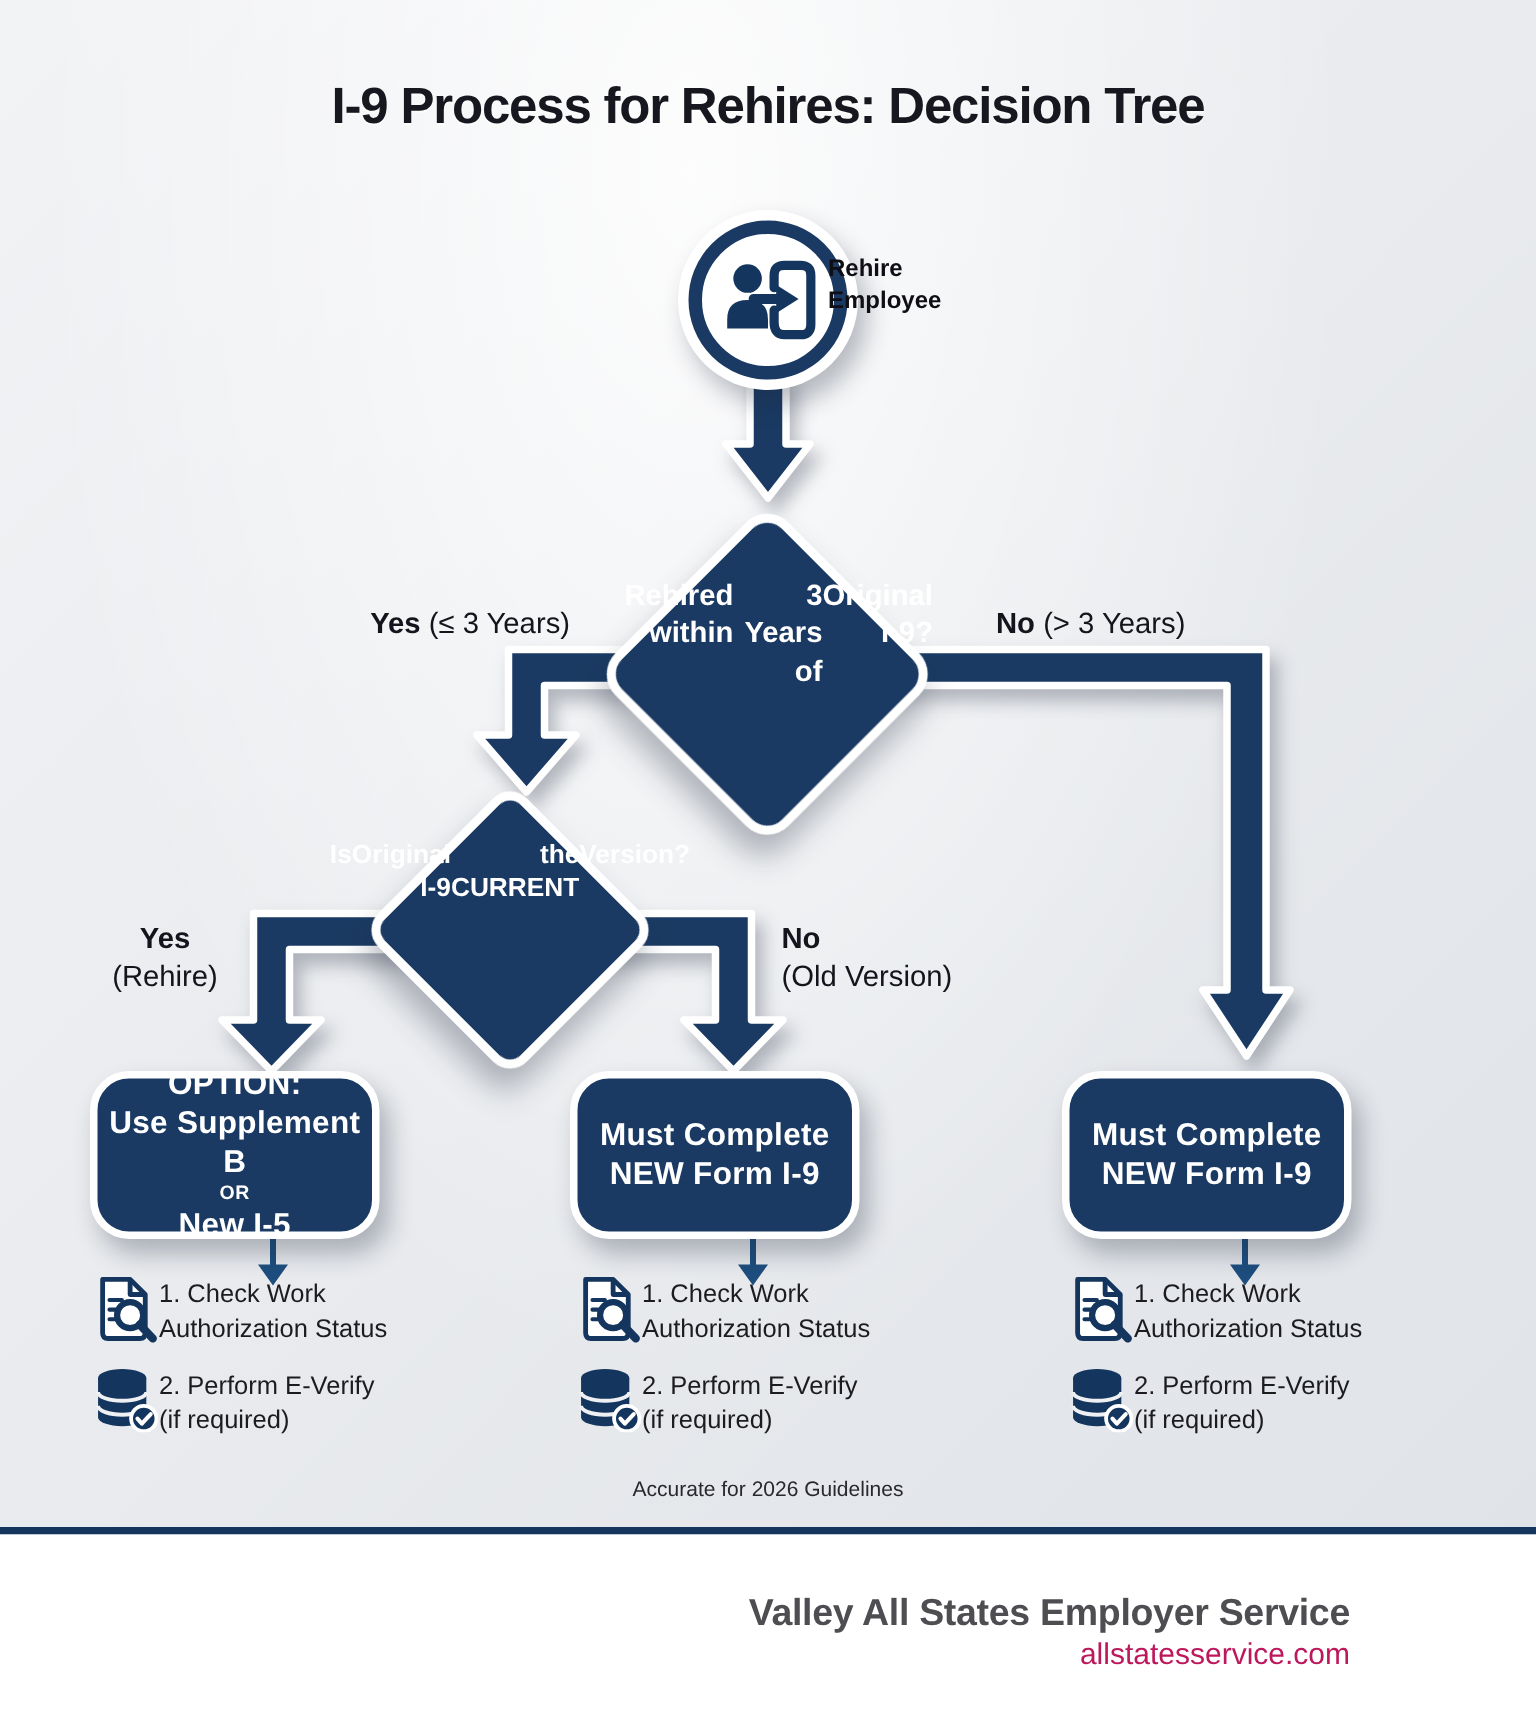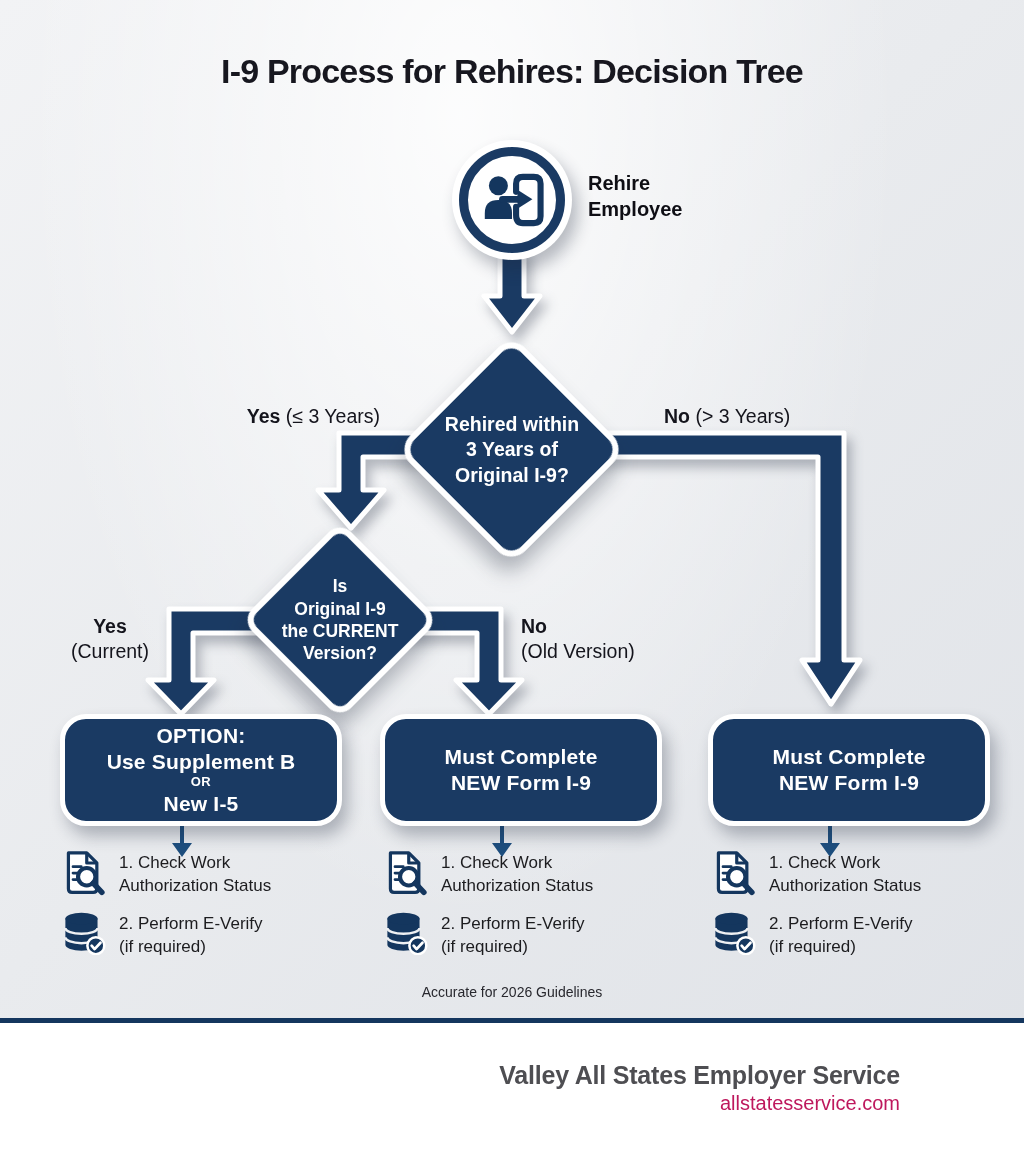--- a/index.html
+++ b/index.html
@@ -26,61 +26,61 @@
     position:absolute; left:452px; top:140px; width:120px; height:120px;
     background:#ffffff; border-radius:50%;
     box-shadow:6px 10px 16px rgba(30,40,60,0.30);
   }
   .start-circle .ring {
     position:absolute; inset:7px; border-radius:50%;
     border:9px solid #1a3a63; background:#ffffff;
     display:flex; align-items:center; justify-content:center;
   }
   .start-label {
-    position:absolute; left:588px; top:170px;
-    font-size:20px; font-weight:700; line-height:1.3; color:#0e0e14;
+    position:absolute; left:552px; top:170px;
+    font-size:16px; font-weight:700; line-height:1.3; color:#0e0e14;
   }
   
   .diamond {
     position:absolute; background:#1a3a63; border:6px solid #ffffff;
     border-radius:20px; transform:rotate(45deg);
     filter:drop-shadow(8px 12px 10px rgba(30,40,60,0.32));
   }
   #diamond1 { left:430px; top:368px; width:163px; height:163px; }
   #diamond2 { left:270px; top:550px; width:140px; height:140px; border-radius:16px; }
   .diamond-text {
-    position:absolute; color:#ffffff; font-weight:700; text-align:center;
-    display:flex; flex-direction:column; justify-content:center;
+    position:absolute; color:#ffffff; font-weight:700; text-align:right;
+    display:flex; flex-direction:row; justify-content:center;
   }
   #diamond1-text { left:402px; top:385px; width:220px; height:130px; font-size:19.5px; line-height:1.3; }
   #diamond2-text { left:250px; top:558px; width:180px; height:124px; font-size:17.5px; line-height:1.28; }
   
   .branch-label { position:absolute; font-size:19.5px; color:#14141c; line-height:1.3; }
   .branch-label b { font-weight:700; }
   #d1-yes-label { left:150px; top:404px; width:230px; text-align:right; }
   #d1-no-label  { left:664px; top:404px; width:240px; text-align:left; }
   #d2-yes-label { left:44px;  top:614px; width:132px; text-align:center; }
   #d2-no-label  { left:521px; top:614px; width:160px; text-align:left; }
   
   .obox {
-    position:absolute; width:282px; height:112px;
+    position:absolute; width:193px; height:112px;
     background:#1a3a63; border:5px solid #ffffff; border-radius:26px;
     color:#ffffff; text-align:center;
     display:flex; flex-direction:column; justify-content:center; align-items:center;
     box-shadow:6px 10px 16px rgba(30,40,60,0.30);
   }
   #obox1 { left:60px;  top:714px; }
   #obox2 { left:380px; top:714px; }
   #obox3 { left:708px; top:714px; }
   .obox .l-main { font-size:21px; font-weight:700; line-height:1.22; letter-spacing:0.2px; }
   .obox .l-small { font-size:13px; font-weight:700; line-height:1.3; letter-spacing:0.5px; }
   
   .steps-col { position:absolute; top:850px; width:250px; }
   #steps1 { left:62px; } #steps2 { left:384px; } #steps3 { left:712px; }
-  .step { display:flex; gap:13px; align-items:flex-start; margin-bottom:13px; }
+  .step { display:flex; align-items:flex-start; margin-bottom:13px; }
   .step .ico { flex:0 0 auto; }
   .step .txt { font-size:17px; color:#1c1c1f; line-height:1.35; padding-top:2px; }
   
   .footnote { position:absolute; left:0; right:0; top:984px; text-align:center;
               font-size:14px; color:#28282e; }
   .divider { position:absolute; left:0; right:0; top:1018px; height:5px; background:#14365e; }
   .footer { position:absolute; left:0; right:0; top:1023px; bottom:0; background:#ffffff; }
   .footer-inner { position:absolute; right:124px; top:38px; text-align:right; }
   .company { font-size:25px; font-weight:700; color:#4e4e52; letter-spacing:-0.2px;text-align:center; }
   .website { font-size:20px; color:#be185d; margin-top:2px; }
@@ -151,21 +151,21 @@
 
   <div class="diamond" id="diamond2"></div>
   <div class="diamond-text" id="diamond2-text">
     <div>Is</div>
     <div>Original I-9</div>
     <div>the CURRENT</div>
     <div>Version?</div>
   </div>
   <div class="branch-label" id="d2-yes-label">
     <div><b>Yes</b></div>
-    <div>(Current)</div>
+    <div>(Rehire)</div>
   </div>
   <div class="branch-label" id="d2-no-label">
     <div><b>No</b></div>
     <div>(Old Version)</div>
   </div>
 
   <div class="obox" id="obox1">
     <div class="l-main">OPTION:</div>
     <div class="l-main">Use Supplement B</div>
     <div class="l-small">OR</div>

